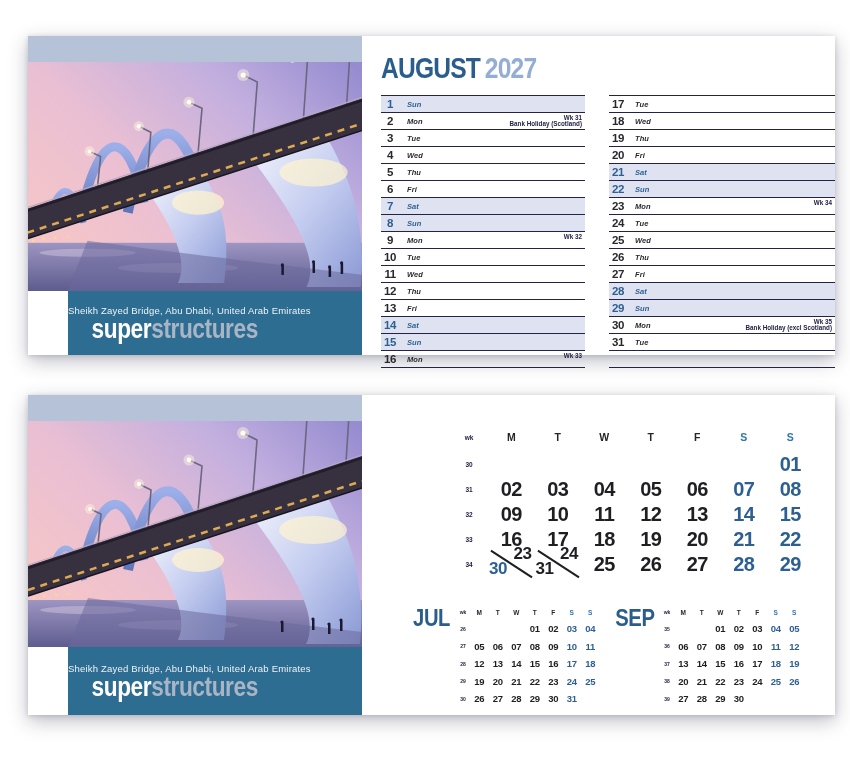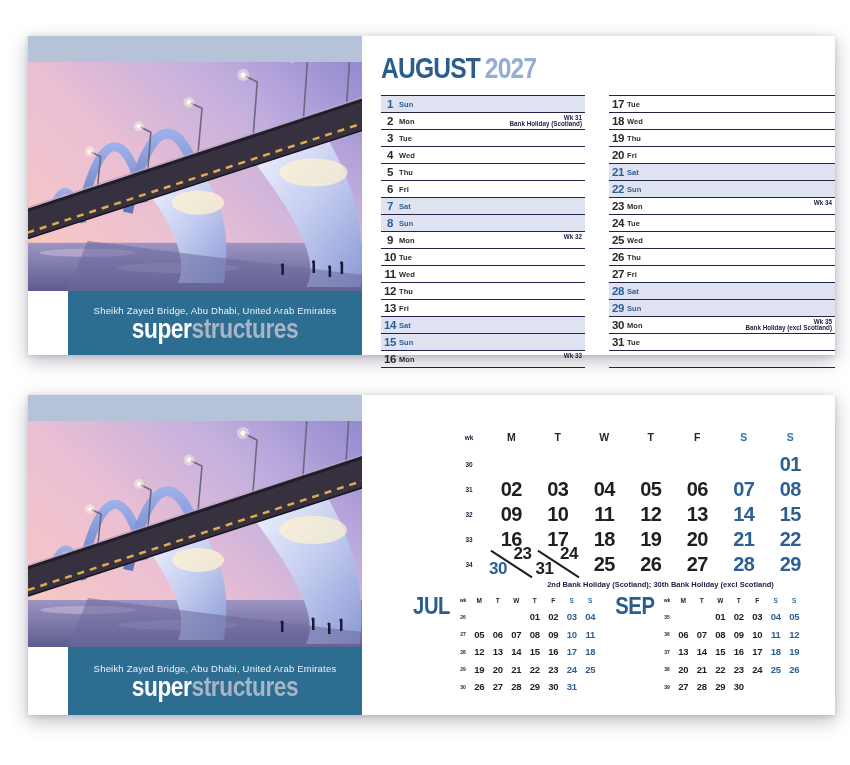--- a/index.html
+++ b/index.html
@@ -8,21 +8,21 @@
   .card{position:absolute;left:28px;width:807px;background:#ffffff;
         box-shadow:0 6px 18px rgba(40,40,70,.30),0 1px 5px rgba(40,40,70,.18);}
   .card.top{top:36px;height:319px;}
   .card.bottom{top:395px;height:320px;}
 
   
   .photo-block{position:absolute;left:0;top:0;width:334px;height:100%;display:flex;flex-direction:column;}
   .photo-topbar{height:26px;background:#b5c2d8;}
   .photo{flex:1;position:relative;overflow:hidden;background:#c9b4d8;}
   .photo svg{display:block;width:100%;height:100%;}
-  .caption-block{background:#2d6d92;color:#fff;text-align:center;
+  .caption-block{background:#2d6d92;color:#fff;
                  display:flex;flex-direction:column;justify-content:center;gap:0;margin-left:40px;}
   .card.top .caption-block{height:64px;}
   .card.bottom .caption-block{height:68px;}
   .caption{font-size:9.5px;color:#eef3f8;letter-spacing:.2px;}
   .logo{font-weight:bold;font-size:27px;line-height:26px;letter-spacing:-.5px;
         transform:scaleX(.84);transform-origin:center;}
   .logo .lg-a{color:#ffffff;}
   .logo .lg-b{color:#a9b5c5;}
 
   
@@ -30,21 +30,21 @@
              letter-spacing:-1px;transform:scaleX(.82);transform-origin:left;white-space:nowrap;}
   .cal-title .m{color:#2a5d8c;}
   .cal-title .y{color:#94add2;margin-left:6px;}
 
   
   .tcol{position:absolute;top:59px;border-bottom:1.3px solid #232247;}
   .tcol-left{left:353px;width:204px;}
   .tcol-right{left:581px;width:226px;}
   .trow{position:relative;height:16px;border-top:1.3px solid #232247;display:flex;align-items:center;}
   .trow .num{width:18px;text-align:center;font-size:11.5px;font-weight:bold;color:#29282d;letter-spacing:-.5px;}
-  .trow .day{margin-left:0;font-size:7.5px;font-weight:bold;color:#29282d;letter-spacing:.1px;}
+  .trow .day{margin-left:8px;font-size:7.5px;font-weight:bold;color:#29282d;letter-spacing:.1px;font-style:italic;}
   .trow.we{background:#dfe3f1;}
   .trow.we .num,.trow.we .day{color:#2d5f92;}
   .notes{position:absolute;right:3px;top:1.5px;display:flex;flex-direction:column;
          text-align:right;font-size:6.3px;line-height:6.6px;font-weight:bold;color:#232247;}
 
   
   .aug-block{position:absolute;left:353px;top:22px;width:70px;}
   .aug-m{font-size:42px;line-height:40px;font-weight:bold;color:#2a5d8c;letter-spacing:-1px;
          transform:scaleX(.78);transform-origin:left;}
   .aug-y{font-size:26px;line-height:26px;font-weight:bold;color:#94add2;text-align:right;margin-top:8px;
@@ -62,21 +62,21 @@
   .gc.we{color:#2d5f92;}
   .gc.split{position:relative;height:25px;}
   .split-top{position:absolute;top:-8px;right:3px;font-size:17px;font-weight:bold;color:#1f1e23;}
   .split-bottom{position:absolute;bottom:-2px;left:1px;font-size:17px;font-weight:bold;color:#1f1e23;}
   .split-bottom.we{color:#2d5f92;}
   .slash{position:absolute;left:-1px;top:11px;width:49px;height:1.8px;background:#1f1e23;
          transform:rotate(33deg);transform-origin:center;}
   .aug-note{margin-top:3px;padding-left:55px;text-align:center;font-size:7.5px;font-weight:bold;color:#232247;}
 
   
-  .mini{position:absolute;top:200px;display:flex;}
+  .mini{position:absolute;top:212px;display:flex;}
   .mini-jul{left:353px;}
   .mini-sep{left:582px;}
   .mini-title{font-size:23px;line-height:22px;font-weight:bold;color:#2a5d8c;text-align:right;
               letter-spacing:-.5px;transform:scaleX(.88);transform-origin:right;}
   .mini-jul .mini-title{width:69px;}
   .mini-sep .mini-title{width:44px;}
   .mgrid{margin-left:6px;}
   .mrow{display:flex;height:17.5px;align-items:center;}
   .mrow.hdr{height:10px;margin-bottom:3px;}
   .mwk{width:14px;text-align:center;font-size:5px;font-weight:bold;color:#232247;}
@@ -418,21 +418,20 @@
           <span class="split-top">24</span>
           <span class="split-bottom">31</span>
           <span class="slash"></span>
         </span>
       <span class="gc">25</span>
       <span class="gc">26</span>
       <span class="gc">27</span>
       <span class="gc we">28</span>
       <span class="gc we">29</span>
     </div>
-    <div class="aug-note">2nd Bank Holiday (Scotland); 30th Bank Holiday (excl Scotland)</div>
   </div>
 
   <div class="mini mini-jul">
     <div class="mini-title">JUL</div>
     <div class="mgrid">
       <div class="mrow hdr">
         <span class="mwk">wk</span>
         <span class="mh">M</span>
         <span class="mh">T</span>
         <span class="mh">W</span>

